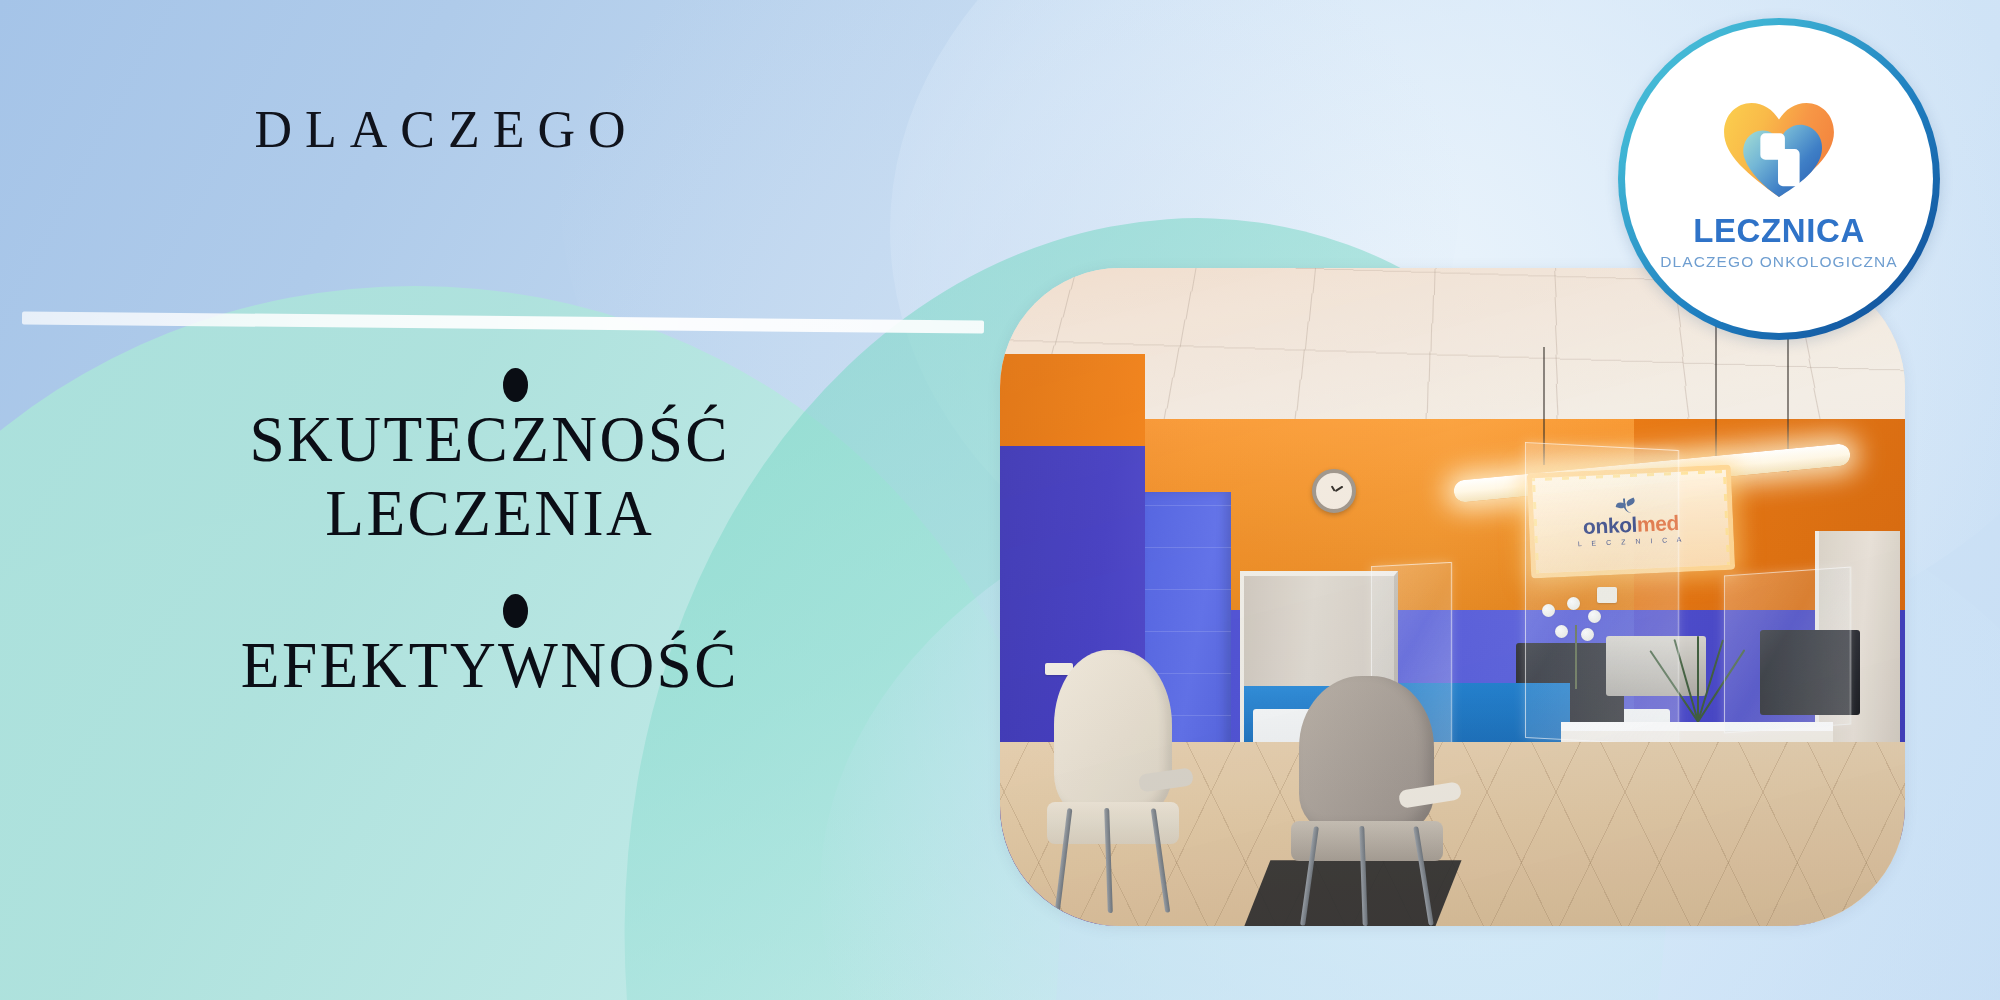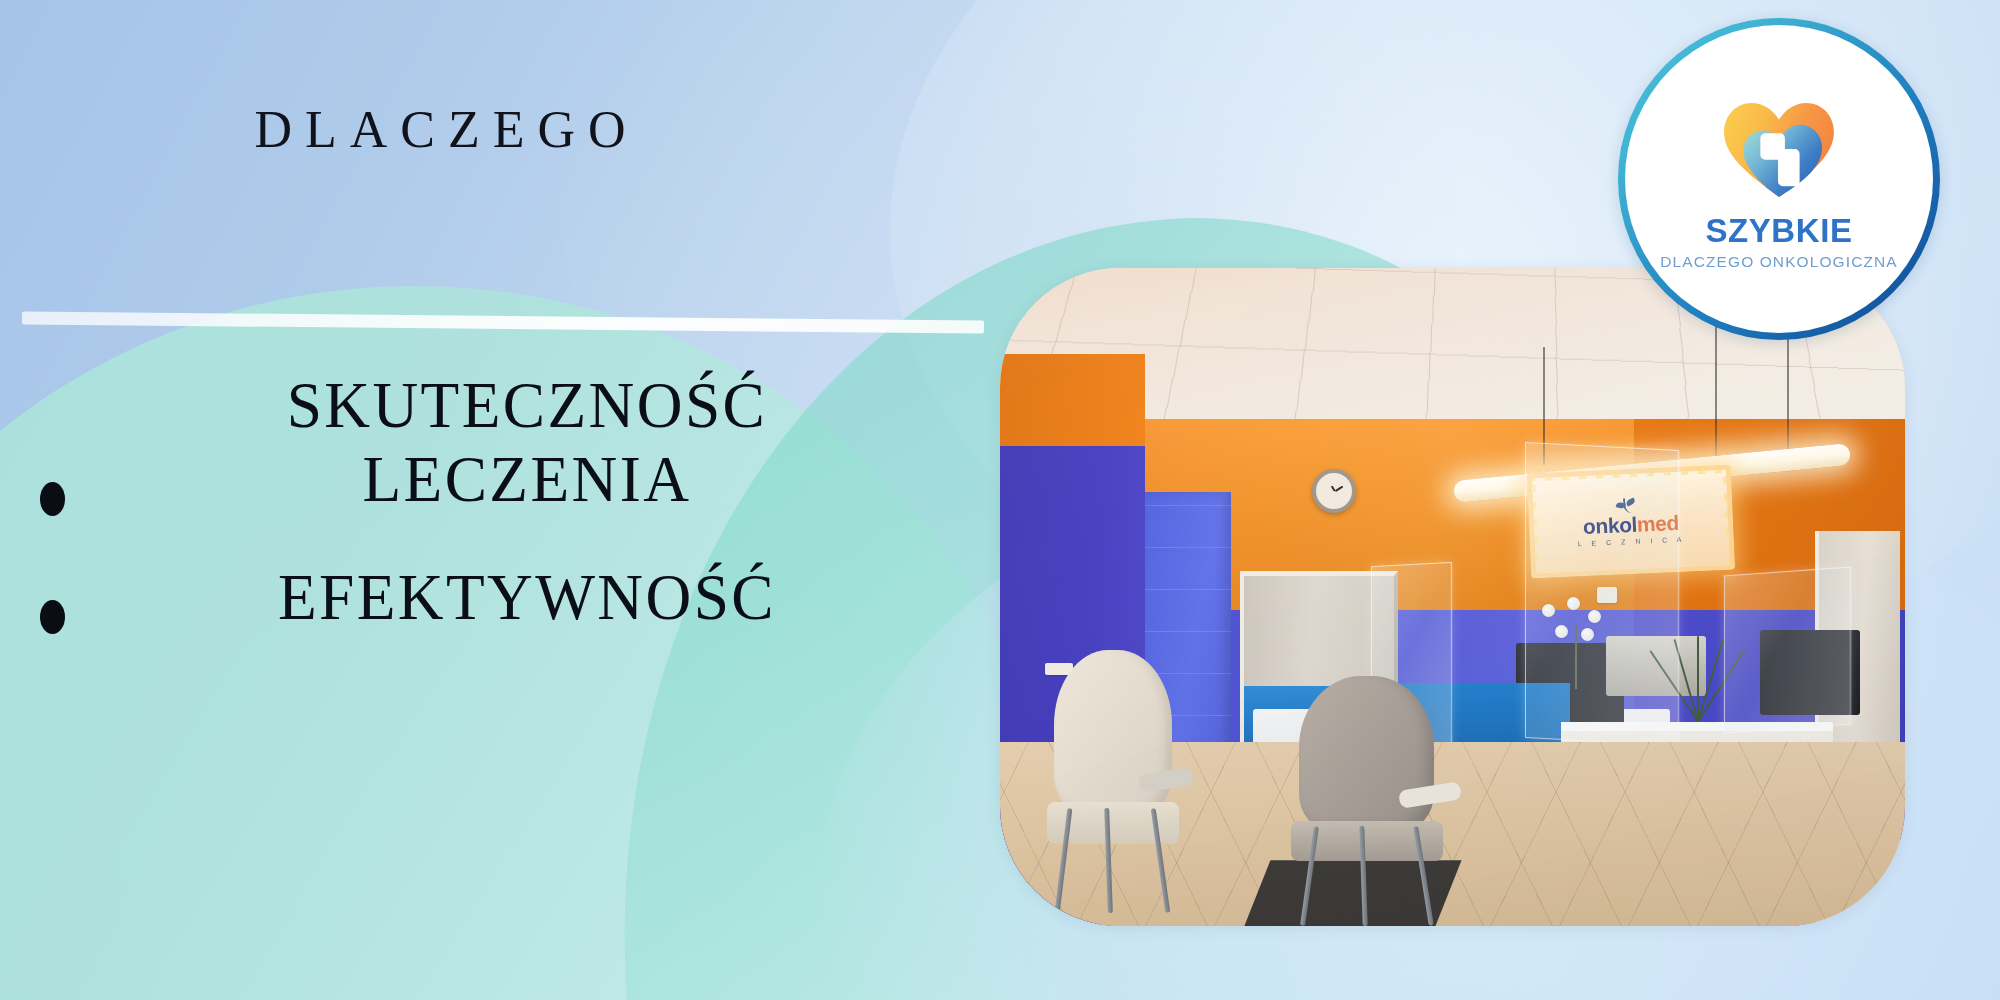--- a/index.html
+++ b/index.html
@@ -99,22 +99,23 @@
   }
 
   
   .bullets {
     position:absolute;
     left:0; top:368px; width:1000px;
     z-index:7;
   }
   .bullet-row {
     display:flex;
-    align-items:flex-end;
+    align-items:center;
     margin-bottom:44px;
+    flex-direction:column;
   }
   .bullet-row:last-child { margin-bottom:0; }
   .bullet-dot {
     flex:0 0 auto;
     width:25px; height:34px;
     border-radius:50%;
     background:#0a0d14;
     margin-left:40px;
     margin-right:10px;
   }
@@ -613,17 +614,17 @@
           <stop offset="100%" stop-color="#2a5fb2"></stop>
         </linearGradient>
       </defs>
 
       <path d="M60 101 C28 78 4 58 4 35 C4 17 17 5 32 5 C44 5 54 12 60 22 C66 12 76 5 88 5 C103 5 116 17 116 35 C116 58 92 78 60 101 Z" fill="url(#gWarm)"></path>
 
       <path d="M60 101 C44 90 30 76 25 62 C21 50 26 38 38 34 C48 31 56 36 60 44 C66 30 78 24 90 29 C102 34 107 48 102 61 C96 77 78 90 60 101 Z" fill="url(#gCool)"></path>
 
       <path d="M46 36 h15 a5 5 0 0 1 5 5 v11 h10 a5 5 0 0 1 5 5 v33 h-17 a5 5 0 0 1 -5 -5 v-22 h-13 a5 5 0 0 1 -5 -5 v-17 a5 5 0 0 1 5 -5 z" fill="#ffffff"></path>
     </svg>
-    <div class="logo-name">SZYBKIE</div>
+    <div class="logo-name">LECZNICA</div>
     <div class="logo-tag">DLACZEGO ONKOLOGICZNA</div>
   </div>
 
 </div>
 
 </body></html>

